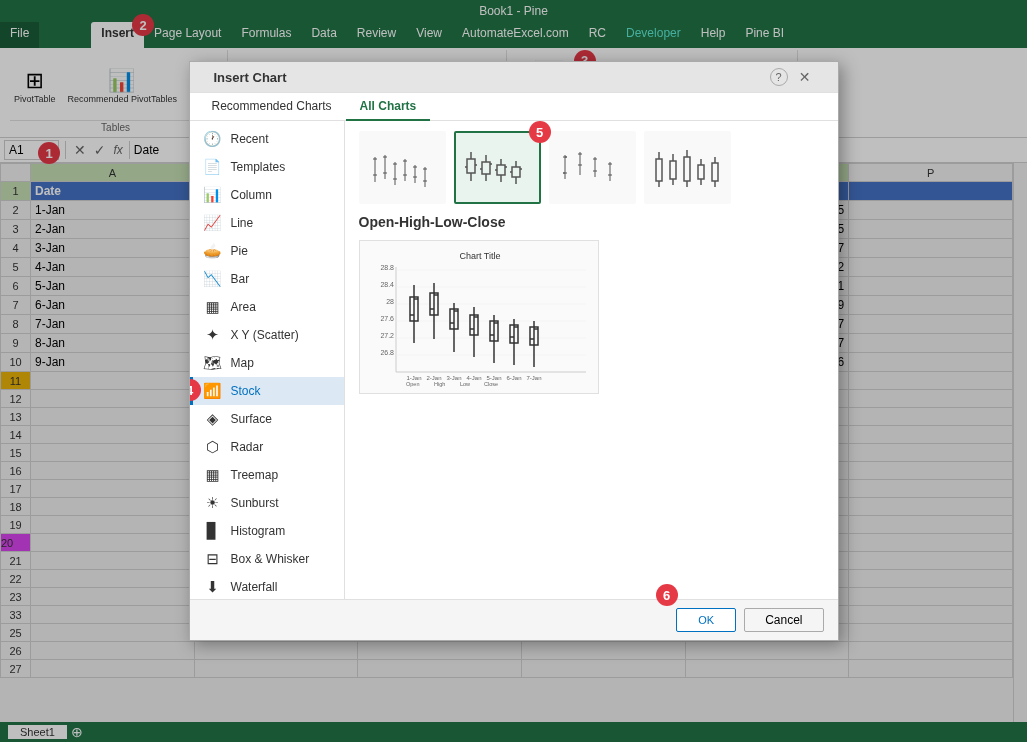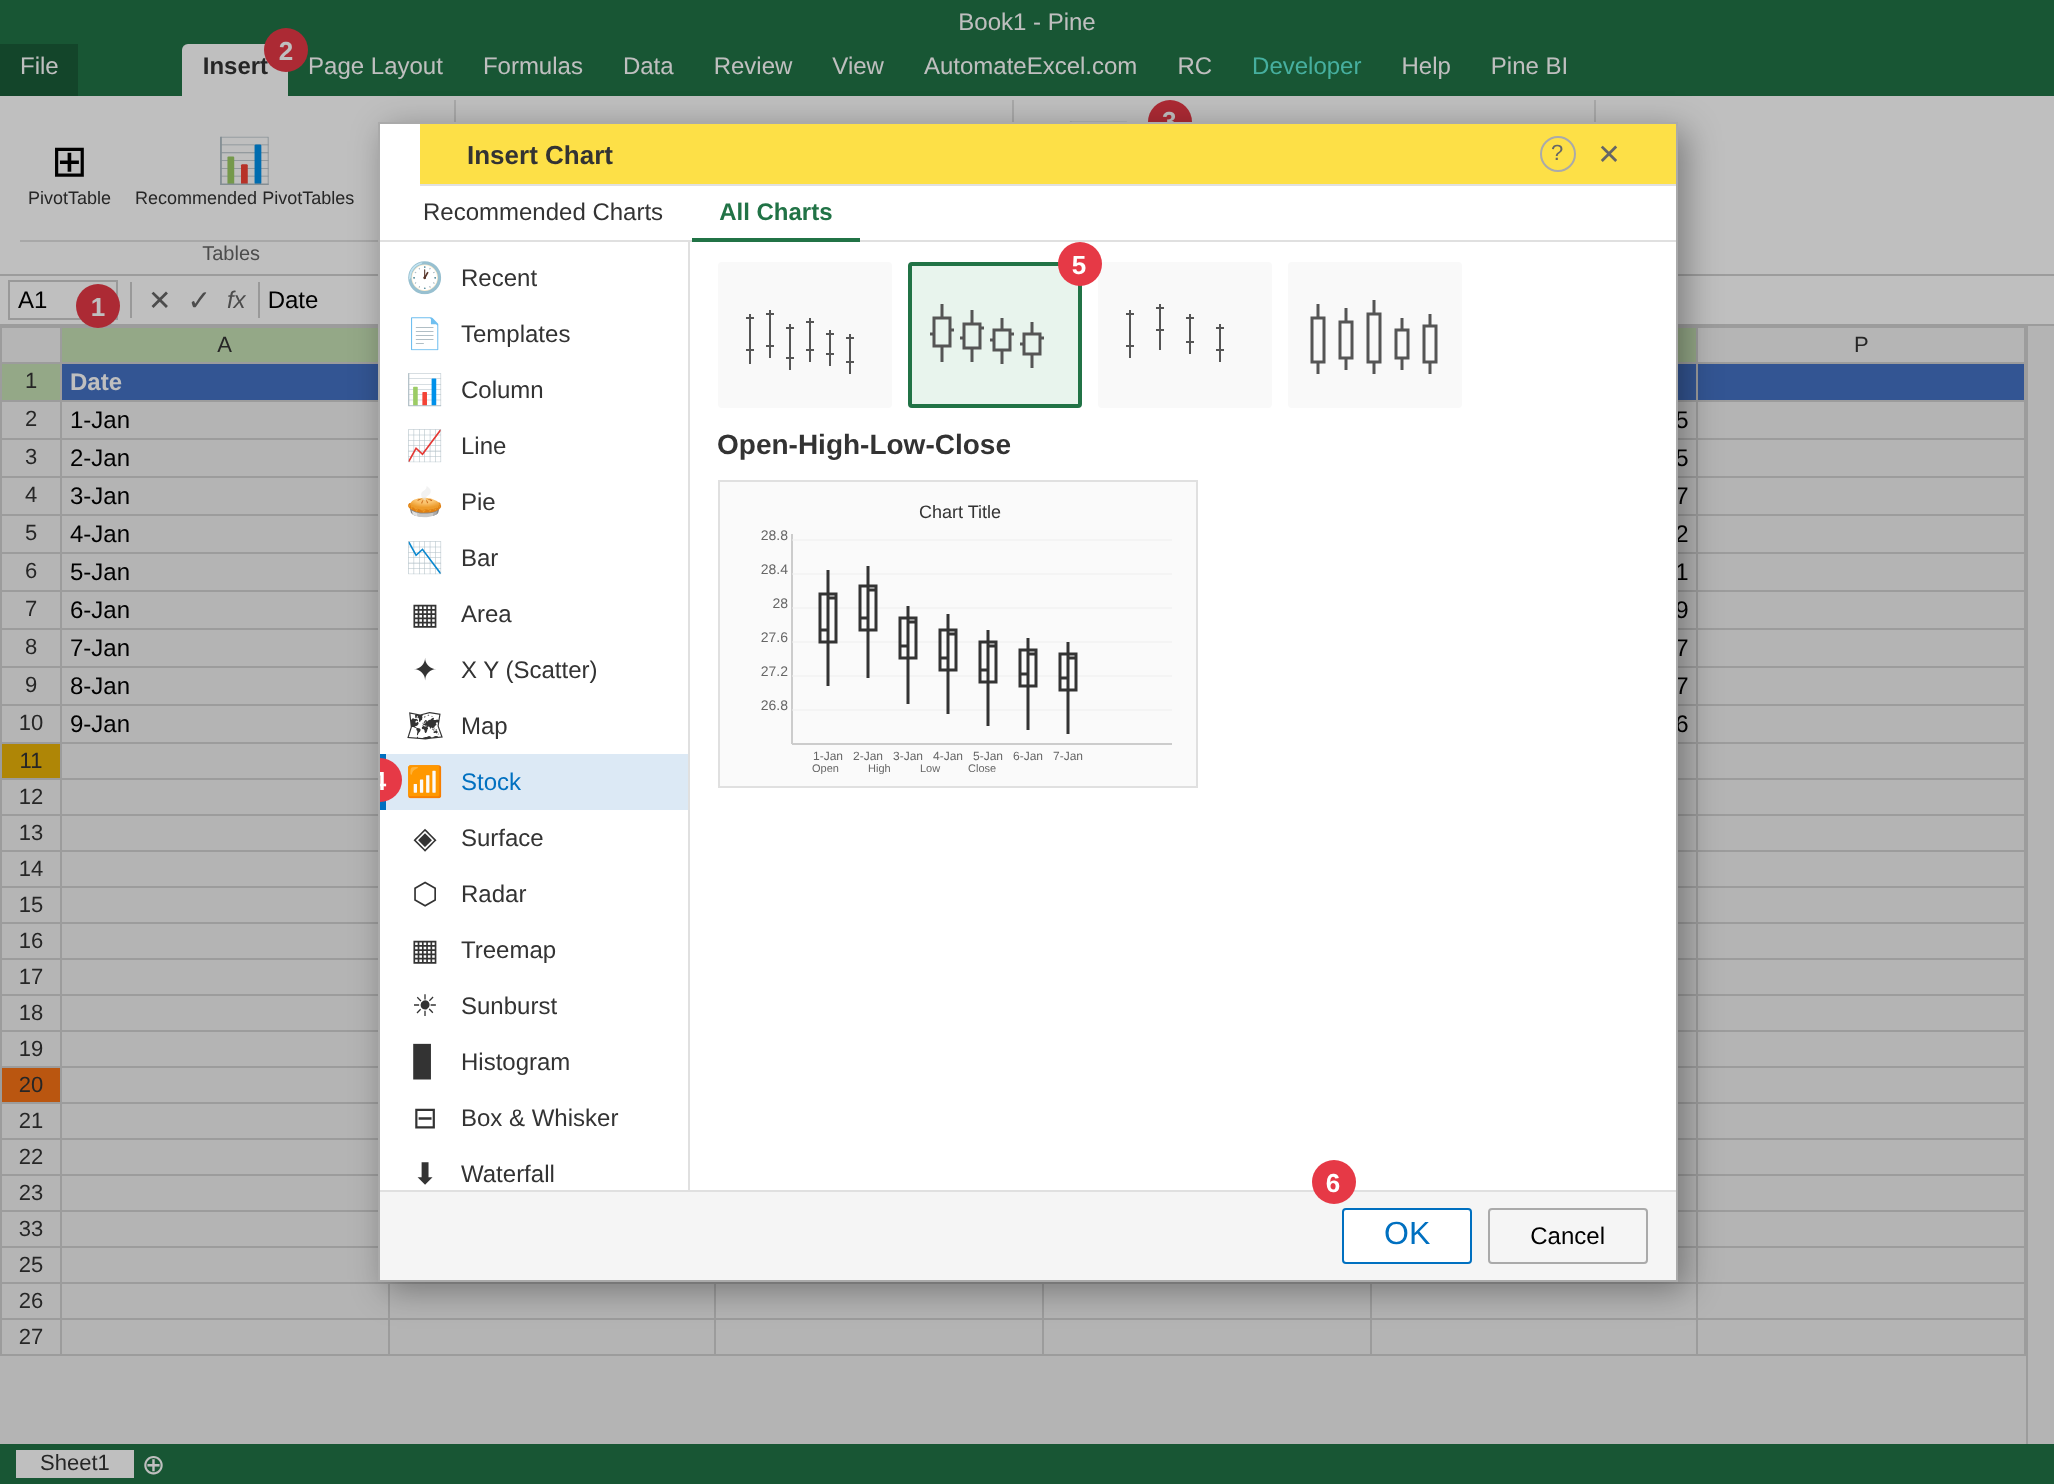--- a/index.html
+++ b/index.html
@@ -311,21 +311,21 @@
             <tr>
               <td style="background: rgb(242, 242, 242); border: 1px solid rgb(208, 208, 208); text-align: center; font-size: 11px; color: rgb(51, 51, 51); width: 30px; min-width: 30px; height: 18px;">19</td>
               <td style="border: 1px solid rgb(208, 208, 208); padding: 2px 4px; min-width: 60px; height: 18px; font-size: 12px;"></td>
               <td style="border: 1px solid rgb(208, 208, 208); padding: 2px 4px; min-width: 60px; height: 18px; font-size: 12px; text-align: right;"></td>
               <td style="border: 1px solid rgb(208, 208, 208); padding: 2px 4px; min-width: 60px; height: 18px; font-size: 12px; text-align: right;"></td>
               <td style="border: 1px solid rgb(208, 208, 208); padding: 2px 4px; min-width: 60px; height: 18px; font-size: 12px; text-align: right;"></td>
               <td style="border: 1px solid rgb(208, 208, 208); padding: 2px 4px; min-width: 60px; height: 18px; font-size: 12px; text-align: right;"></td>
               <td style="border: 1px solid rgb(208, 208, 208); padding: 2px 4px; min-width: 60px; height: 18px;"></td>
             </tr>
             <tr>
-              <td style="background: #f97316; border: 1px solid rgb(208, 208, 208); text-align: center; font-size: 11px; color: rgb(51, 51, 51); width: 30px; min-width: 30px; height: 18px;">20</td>
+              <td style="background: #d946ef; border: 1px solid rgb(208, 208, 208); font-size: 11px; color: rgb(51, 51, 51); width: 30px; min-width: 30px; height: 18px;">20</td>
               <td style="border: 1px solid rgb(208, 208, 208); padding: 2px 4px; min-width: 60px; height: 18px; font-size: 12px;"></td>
               <td style="border: 1px solid rgb(208, 208, 208); padding: 2px 4px; min-width: 60px; height: 18px; font-size: 12px; text-align: right;"></td>
               <td style="border: 1px solid rgb(208, 208, 208); padding: 2px 4px; min-width: 60px; height: 18px; font-size: 12px; text-align: right;"></td>
               <td style="border: 1px solid rgb(208, 208, 208); padding: 2px 4px; min-width: 60px; height: 18px; font-size: 12px; text-align: right;"></td>
               <td style="border: 1px solid rgb(208, 208, 208); padding: 2px 4px; min-width: 60px; height: 18px; font-size: 12px; text-align: right;"></td>
               <td style="border: 1px solid rgb(208, 208, 208); padding: 2px 4px; min-width: 60px; height: 18px;"></td>
             </tr>
             <tr>
               <td style="background: rgb(242, 242, 242); border: 1px solid rgb(208, 208, 208); text-align: center; font-size: 11px; color: rgb(51, 51, 51); width: 30px; min-width: 30px; height: 18px;">21</td>
               <td style="border: 1px solid rgb(208, 208, 208); padding: 2px 4px; min-width: 60px; height: 18px; font-size: 12px;"></td>
@@ -396,21 +396,21 @@
   </div>
 
   <div style="position:absolute; bottom:0; left:0; right:0; height:20px; background:#217346; display:flex; align-items:center; padding:0 8px;">
     <span style="background:white; color:#333; padding:1px 12px; font-size:11px; cursor:pointer; margin-right:4px;">Sheet1</span>
     <span style="color:white; font-size:14px; cursor:pointer;">⊕</span>
   </div>
 
   <div style="position:absolute; top:0; left:0; width:100%; height:100%; background:rgba(0,0,0,0.25); z-index:100; display:flex; align-items:center; justify-content:center;">
     <div style="background:white; border:1px solid #aaa; box-shadow:4px 4px 16px rgba(0,0,0,0.35); width:650px; height:580px; display:flex; flex-direction:column; margin-top:-40px;">
 
-      <div style="display:flex; align-items:center; justify-content:space-between; padding:6px 24px; background:#fde047; border-bottom:1px solid #e0e0e0;margin-left:20px;">
+      <div style="display:flex; align-items:center; justify-content:space-between; padding:6px 24px; background:#e5e5e5; border-bottom:1px solid #e0e0e0;">
         <span style="font-size:13px; font-weight:600; color:#333;">Insert Chart</span>
         <div style="display:flex; gap:8px; align-items:center;">
           <div style="width:18px; height:18px; border:1px solid #aaa; border-radius:50%; display:flex; align-items:center; justify-content:center; font-size:11px; cursor:pointer; color:#666;">?</div>
           <div style="width:18px; height:18px; display:flex; align-items:center; justify-content:center; font-size:14px; cursor:pointer; color:#666;">✕</div>
         </div>
       </div>
 
       <div style="display:flex; border-bottom:1px solid #e0e0e0; padding:0 0 0 8px;">
         <div style="padding:6px 14px; cursor:pointer; font-size:12px; color:#333; border-bottom:2px solid transparent; margin-bottom:-1px;">Recommended Charts</div>
         <div style="padding:6px 14px; cursor:pointer; font-size:12px; color:#217346; border-bottom:2px solid #217346; font-weight:600; margin-bottom:-1px;">All Charts</div>
@@ -662,21 +662,21 @@
               <text x="94" y="139" font-size="5.5" fill="#666">Low</text>
               <text x="118" y="139" font-size="5.5" fill="#666">Close</text>
             </svg>
           </div>
         </div>
       </div>
 
       <div style="border-top:1px solid #e0e0e0; padding:8px 14px; display:flex; justify-content:flex-end; gap:8px; background:#f5f5f5; position:relative;">
 
         <div style="position:absolute; right:160px; top:-16px; width:22px; height:22px; border-radius:50%; background:#e63946; color:white; font-size:13px; font-weight:bold; display:flex; align-items:center; justify-content:center;">6</div>
-        <button style="padding:4px 20px; font-size:16px; cursor:pointer; border:1px solid #0070c0; background:white; color:#0070c0; border-radius:2px; min-width:60px;">OK</button>
+        <button style="padding:4px 20px; font-size:11px; cursor:pointer; border:1px solid #0070c0; background:white; color:#0070c0; border-radius:2px; min-width:60px;">OK</button>
         <button style="padding:4px 20px; font-size:12px; cursor:pointer; border:1px solid #aaa; background:#f5f5f5; border-radius:2px; min-width:60px;">Cancel</button>
       </div>
     </div>
   </div>
 
   <div style="position:absolute; left:38px; top:142px; width:22px; height:22px; border-radius:50%; background:#e63946; color:white; font-size:13px; font-weight:bold; display:flex; align-items:center; justify-content:center;">1</div>
 
 </div>
 
 </body></html>

